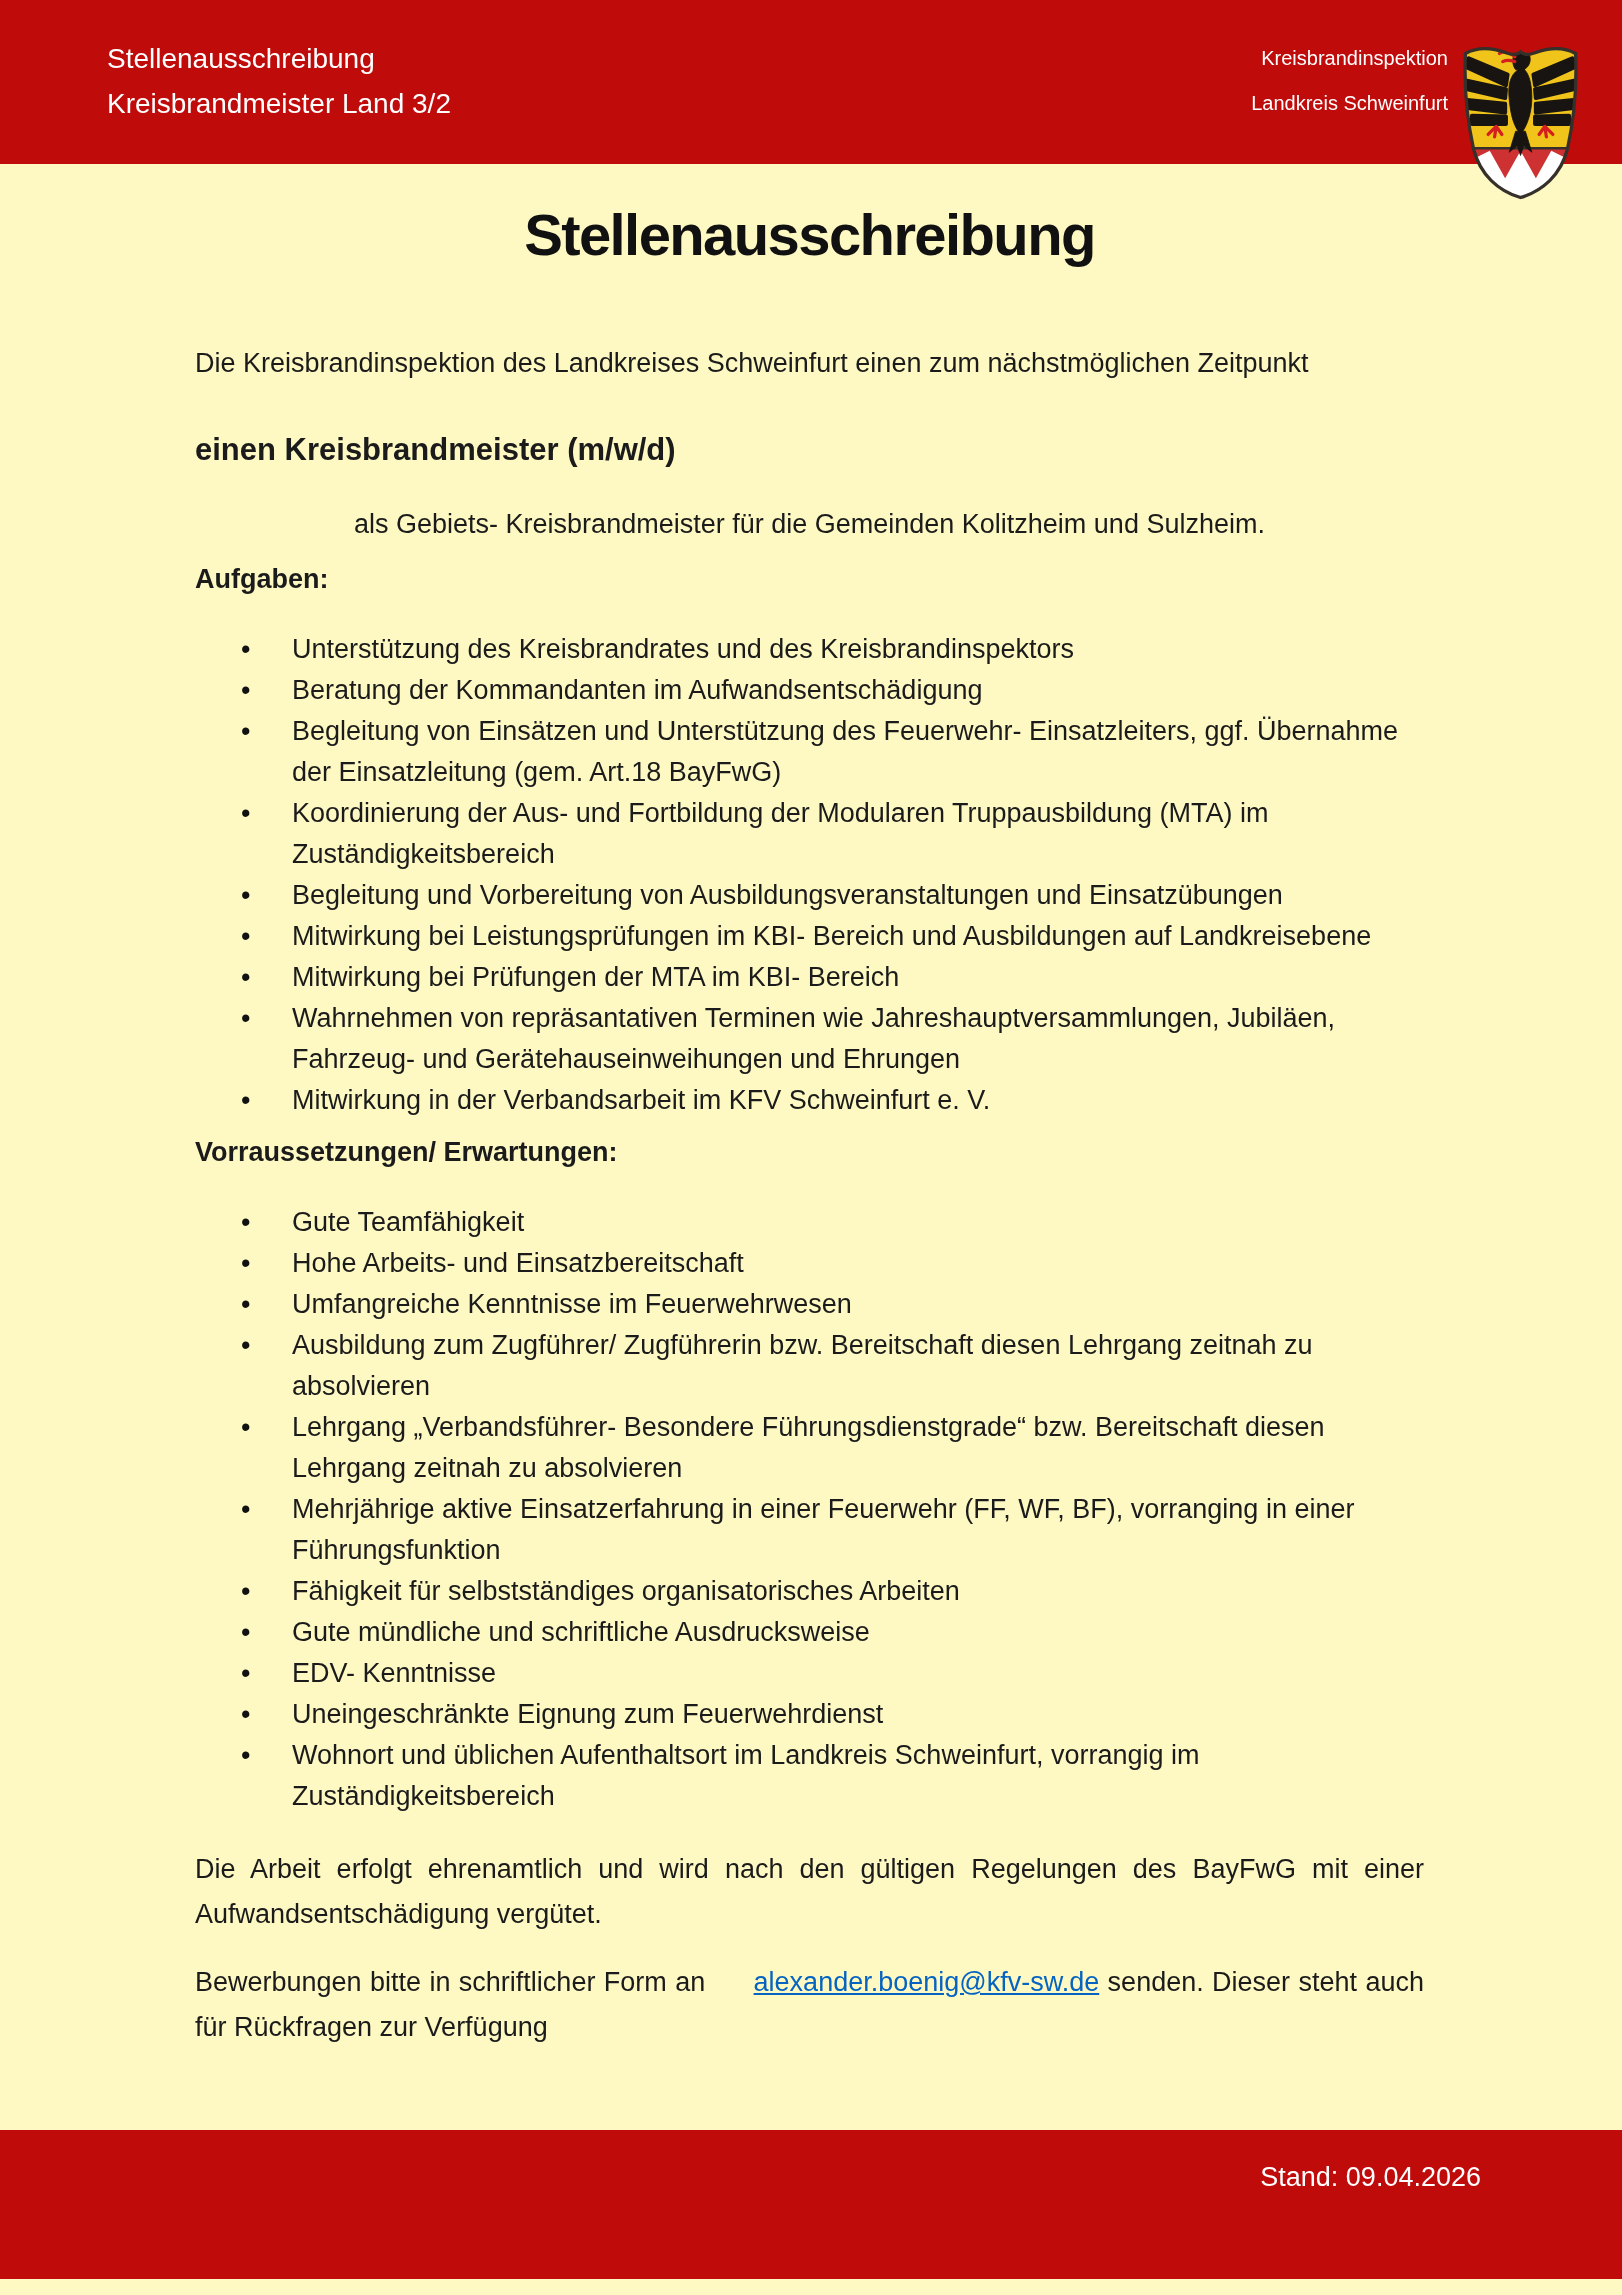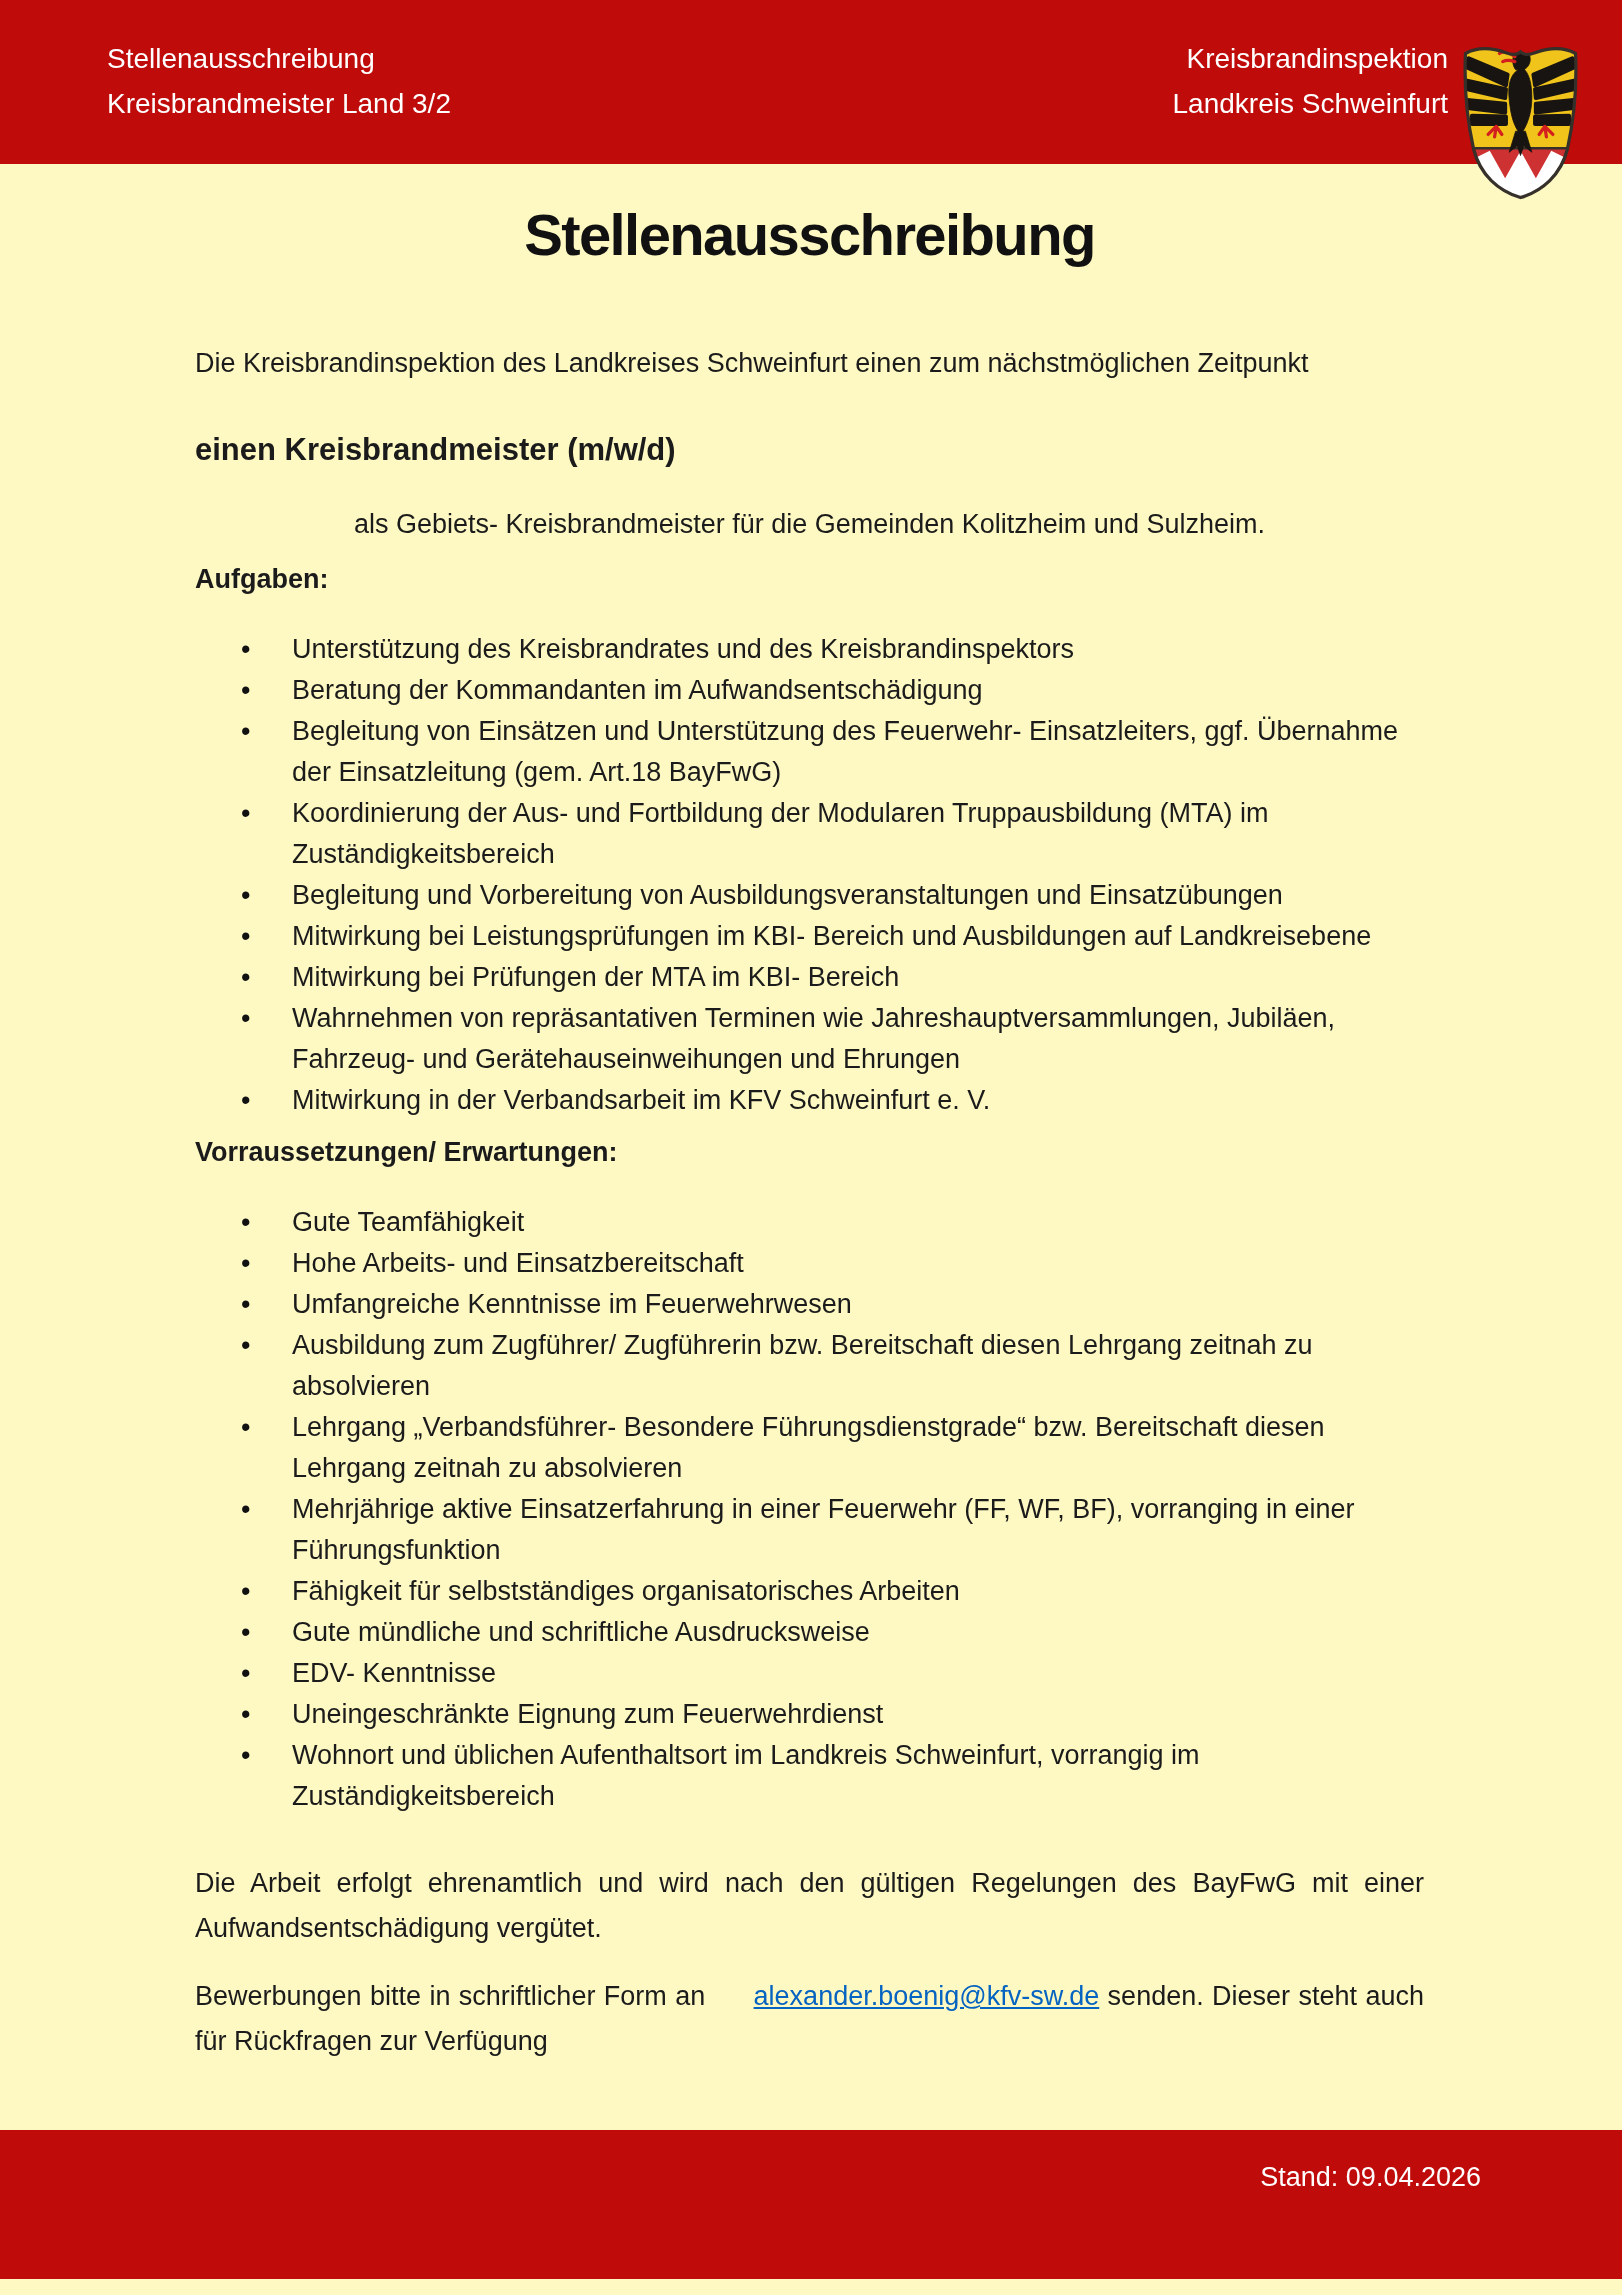--- a/index.html
+++ b/index.html
@@ -9,21 +9,21 @@
   }
 
   
   .topbar { position:relative; width:100%; height:164px; background:#c00b0b; }
   .topbar-left {
     position:absolute; left:107px; top:36px;
     font-size:28px; line-height:45px; color:#ffffff; white-space:nowrap;
   }
   .topbar-right {
     position:absolute; right:175px; top:36px; text-align:right;
-    font-size:28px; line-height:45px; color:#ffffff; white-space:nowrap;
+    font-size:20px; line-height:45px; color:#ffffff; white-space:nowrap;
   }
   .crest { position:absolute; left:1459px; top:42px; width:123px; height:159px; z-index:5; }
 
   
   .content { padding:0 199px 0 195px; }
   .doc-title {
     margin:39px 0 0 0; text-align:center;
     font-size:58px; line-height:63px; font-weight:bold; letter-spacing:-1.6px; color:#111;
   }
   .p  { font-size:27px; line-height:45px; margin:0; }
@@ -38,21 +38,21 @@
   ul.blist li {
     position:relative; padding-left:97px;
     font-size:27px; line-height:41px;
   }
   ul.blist li::before {
     content:"\2022"; position:absolute; left:46px; top:0;
     font-size:27px; line-height:41px; color:#111;
   }
 
   .p-justify { text-align:justify; }
-  .p-remun { margin-top:44px; }
+  .p-remun { margin-top:30px; }
   .p-apply { margin-top:23px; }
   a.email { color:#0563c1; text-decoration:underline;margin-left:40px; }
 
   
   .footbar { position:absolute; left:0; bottom:16px; width:100%; height:149px; background:#c00b0b; }
   .footbar .stand {
     position:absolute; right:142px; top:31px;
     color:#ffffff; font-size:27px; line-height:32px; white-space:nowrap;
   }
 </style>

